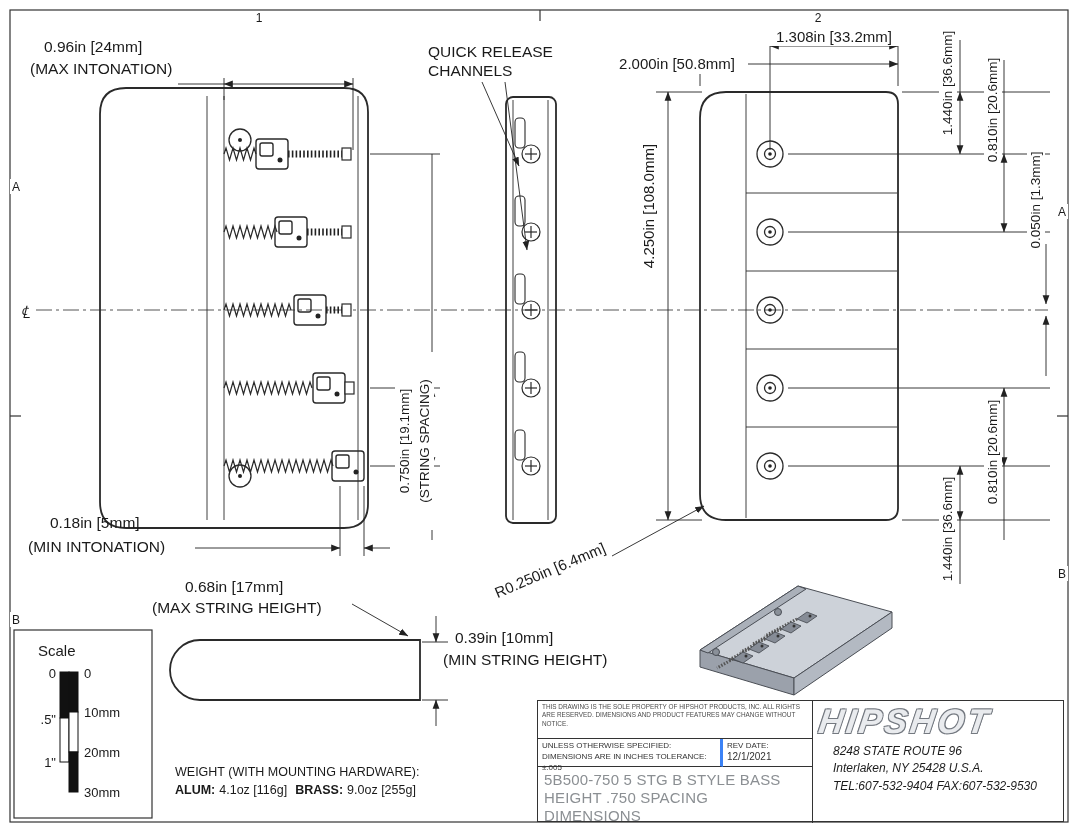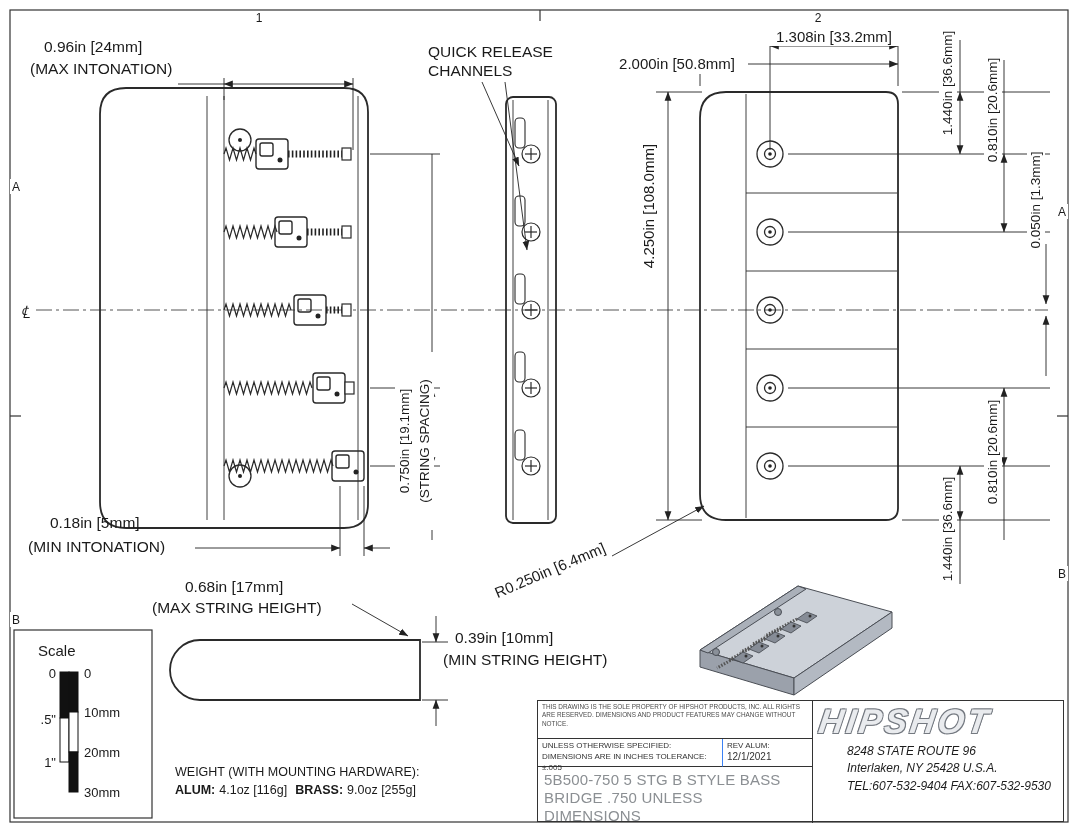--- a/index.html
+++ b/index.html
@@ -10,34 +10,34 @@
   .dimtxt{font-size:15px;}
   .dimtxt-sm{font-size:13.5px;}
   .caption{font-size:15.5px;}
   
   .title-block{position:absolute;left:537px;top:700px;width:527px;height:122px;
                border:1px solid #333;box-sizing:border-box;background:#fff;}
   .tb-cell{position:absolute;box-sizing:border-box;color:#333;}
   .tb-legal{left:0;top:0;width:275px;height:38px;border-right:1px solid #333;
             border-bottom:1px solid #333;padding:2px 4px;font-size:6.4px;
             line-height:1.3;color:#4a4a4a;}
-  .tb-spec{left:0;top:38px;width:185px;height:28px;border-right:1px solid #3b82f6;
+  .tb-spec{left:0;top:38px;width:185px;height:28px;border-right:3px solid #3b82f6;
            border-bottom:1px solid #333;padding:2px 4px;font-size:8px;line-height:1.35;}
   .tb-rev{left:185px;top:38px;width:90px;height:28px;border-right:1px solid #333;
           border-bottom:1px solid #333;padding:2px 4px;font-size:8px;}
   .tb-rev .revdate{font-size:10px;margin-top:1px;}
   .tb-title{left:0;top:66px;width:275px;height:56px;border-right:1px solid #333;
             padding:4px 6px;font-size:15px;line-height:1.2;color:#8b8f93;letter-spacing:.2px;}
   .tb-title span{display:block;}
   .tb-co{left:275px;top:0;width:252px;height:122px;padding:1px 6px;}
   .logo{font-size:34px;font-weight:bold;font-style:italic;letter-spacing:3px;
         color:#e9ebee;transform:skewX(-8deg);
         text-shadow:-1px -1px 0 #747980,1px -1px 0 #747980,-1px 1px 0 #747980,1px 1px 0 #747980;
         white-space:nowrap;}
-  .addr{font-size:12px;font-style:italic;color:#1c1c1c;line-height:1.45;margin-left:28px;margin-top:2px;}
+  .addr{font-size:12px;font-style:italic;color:#1c1c1c;line-height:1.45;margin-left:14px;margin-top:2px;}
 </style>
 </head>
 <body>
 
 <div id="sheet">
 <svg id="draw" width="1080" height="833" viewBox="0 0 1080 833">
   <defs>
     <marker id="arw" markerWidth="10" markerHeight="8" refX="8.8" refY="4" orient="auto-start-reverse" markerUnits="userSpaceOnUse">
       <path d="M0,0.6 L9,4 L0,7.4 Z" fill="#222"></path>
     </marker>
@@ -330,26 +330,26 @@
     <text x="175" y="794" font-size="12.5">
       <tspan font-weight="bold">ALUM:</tspan><tspan dx="4">4.1oz [116g]</tspan><tspan dx="8" font-weight="bold">BRASS:</tspan><tspan dx="4">9.0oz [255g]</tspan>
     </text>
   </g>
 </svg>
 
 <div class="title-block">
   <div class="tb-cell tb-legal">THIS DRAWING IS THE SOLE PROPERTY OF HIPSHOT PRODUCTS, INC. ALL RIGHTS ARE RESERVED. DIMENSIONS AND PRODUCT FEATURES MAY CHANGE WITHOUT NOTICE.</div>
   <div class="tb-cell tb-spec">UNLESS OTHERWISE SPECIFIED: DIMENSIONS ARE IN INCHES TOLERANCE: ±.005</div>
   <div class="tb-cell tb-rev">
-    <div>REV ALUM:</div>
+    <div>REV DATE:</div>
     <div class="revdate">12/1/2021</div>
   </div>
   <div class="tb-cell tb-title">
     <span>5B500-750 5 STG B STYLE BASS</span>
-    <span>BRIDGE .750 UNLESS</span>
+    <span>HEIGHT .750 SPACING</span>
     <span>DIMENSIONS</span>
   </div>
   <div class="tb-cell tb-co">
     <div class="logo">HIPSHOT</div>
     <div class="addr">
       <div>8248 STATE ROUTE 96</div>
       <div>Interlaken, NY 25428 U.S.A.</div>
       <div>TEL:607-532-9404 FAX:607-532-9530</div>
     </div>
   </div>

